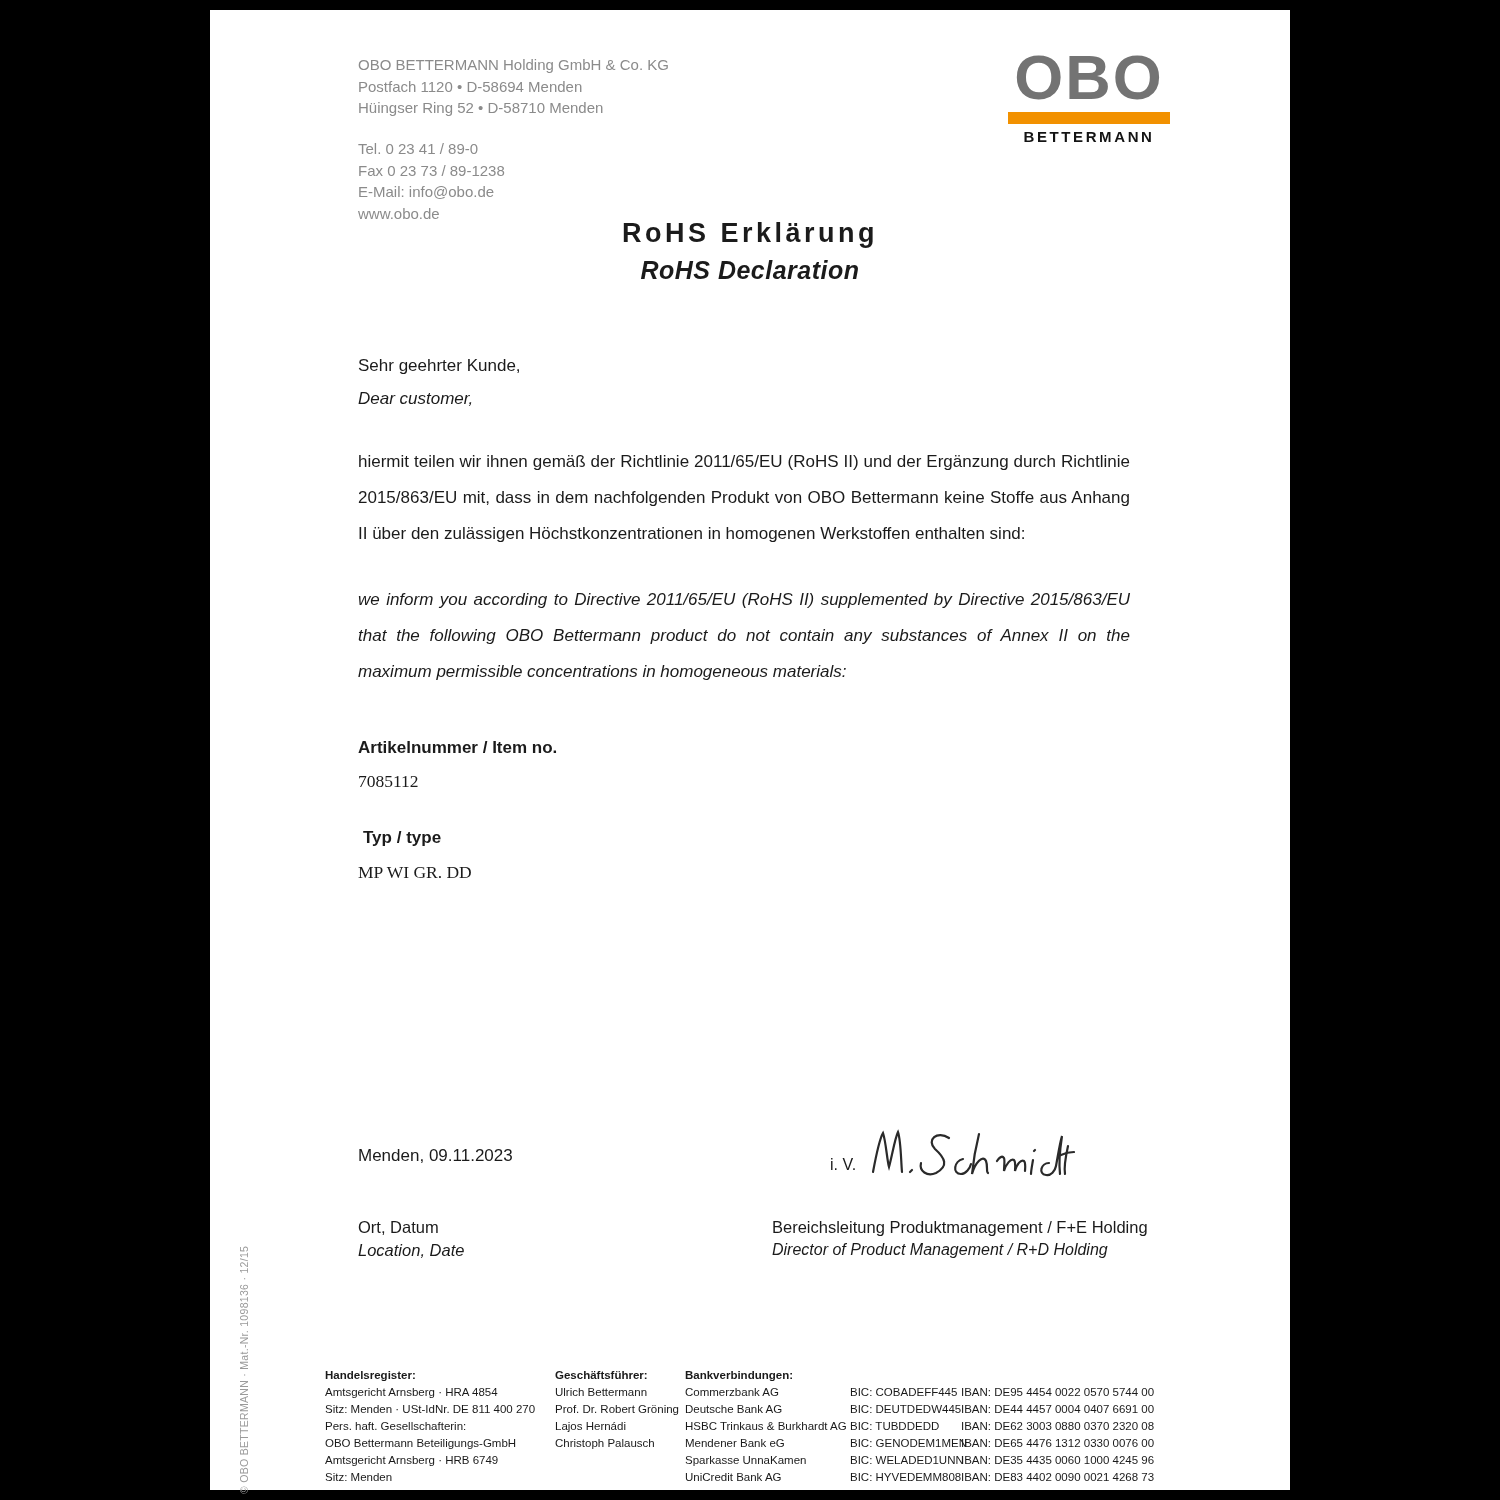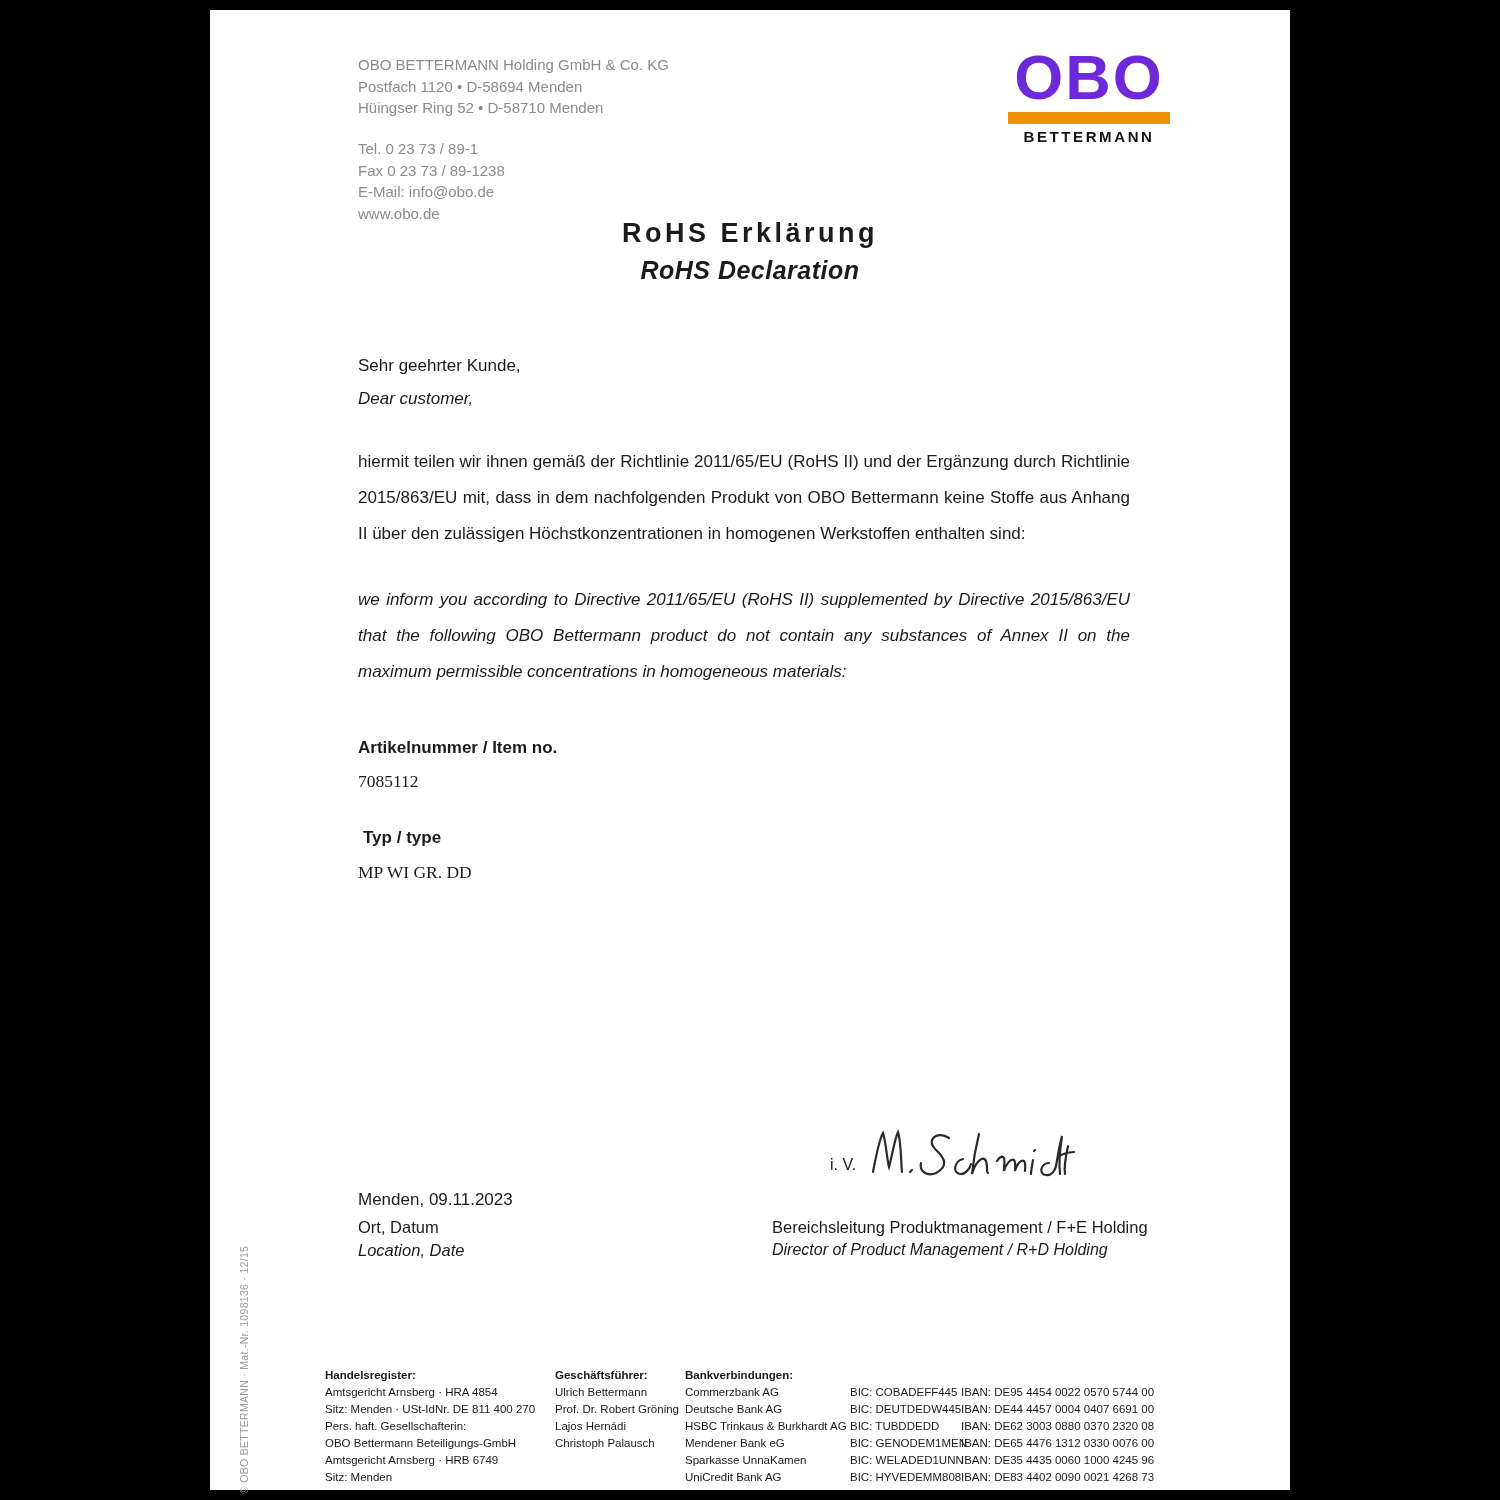--- a/index.html
+++ b/index.html
@@ -26,21 +26,21 @@
   .para-en { position:absolute; left:148px; top:572px; width:772px; font-size:17px; line-height:36px; text-align:justify; font-style:italic; }
 
   .item-label  { position:absolute; left:148px; top:728px; font-weight:bold; font-size:17px; }
   .item-no     { position:absolute; left:148px; top:761px; font-family:"Liberation Serif", serif; font-size:17.5px; }
   .type-label  { position:absolute; left:153px; top:818px; font-weight:bold; font-size:17px; }
   .type-value  { position:absolute; left:148px; top:852px; font-family:"Liberation Serif", serif; font-size:17.5px; }
 
   .iv  { position:absolute; left:620px; top:1146px; font-size:16px; }
   .sig { position:absolute; left:655px; top:1106px; }
 
-  .place-date    { position:absolute; left:148px; top:1180px; font-size:17px; }
+  .place-date    { position:absolute; left:148px; top:1136px; font-size:17px; }
   .date-label-de { position:absolute; left:148px; top:1208px; font-size:16.5px;text-align:center; }
   .date-label-en { position:absolute; left:148px; top:1231px; font-size:16.5px; font-style:italic; }
   .role-de { position:absolute; left:562px; top:1208px; font-size:16.5px; }
   .role-en { position:absolute; left:562px; top:1231px; font-size:16px; font-style:italic; }
 
   .footer { position:absolute; left:115px; top:1357px; font-size:11.5px; line-height:17px; color:#1a1a1a; }
   .f-col { position:absolute; top:0; white-space:nowrap; }
   .f-register { left:0; }
   .f-mgmt { left:230px; }
   .f-banking { left:360px; }
@@ -57,28 +57,28 @@
 
 <div class="canvas">
   <div class="page">
 
     <div class="sender">
       <div>OBO BETTERMANN Holding GmbH &amp; Co. KG</div>
       <div>Postfach 1120 • D-58694 Menden</div>
       <div>Hüingser Ring 52 • D-58710 Menden</div>
     </div>
     <div class="contact">
-      <div>Tel. 0 23 73 / 89-1</div>
+      <div>Tel. 0 23 41 / 89-0</div>
       <div>Fax 0 23 73 / 89-1238</div>
       <div>E-Mail: info@obo.de</div>
       <div>www.obo.de</div>
     </div>
 
     <div class="logo">
-      <div class="logo-word" style="color:#6d28d9">OBO</div>
+      <div class="logo-word" style="color:#737373">OBO</div>
       <div class="logo-bar" style="background:#F29100"></div>
       <div class="logo-sub">BETTERMANN</div>
     </div>
 
     <div class="title">
       <div class="title-de">RoHS Erklärung</div>
       <div class="title-en">RoHS Declaration</div>
     </div>
 
     <div class="sal-de">Sehr geehrter Kunde,</div>

